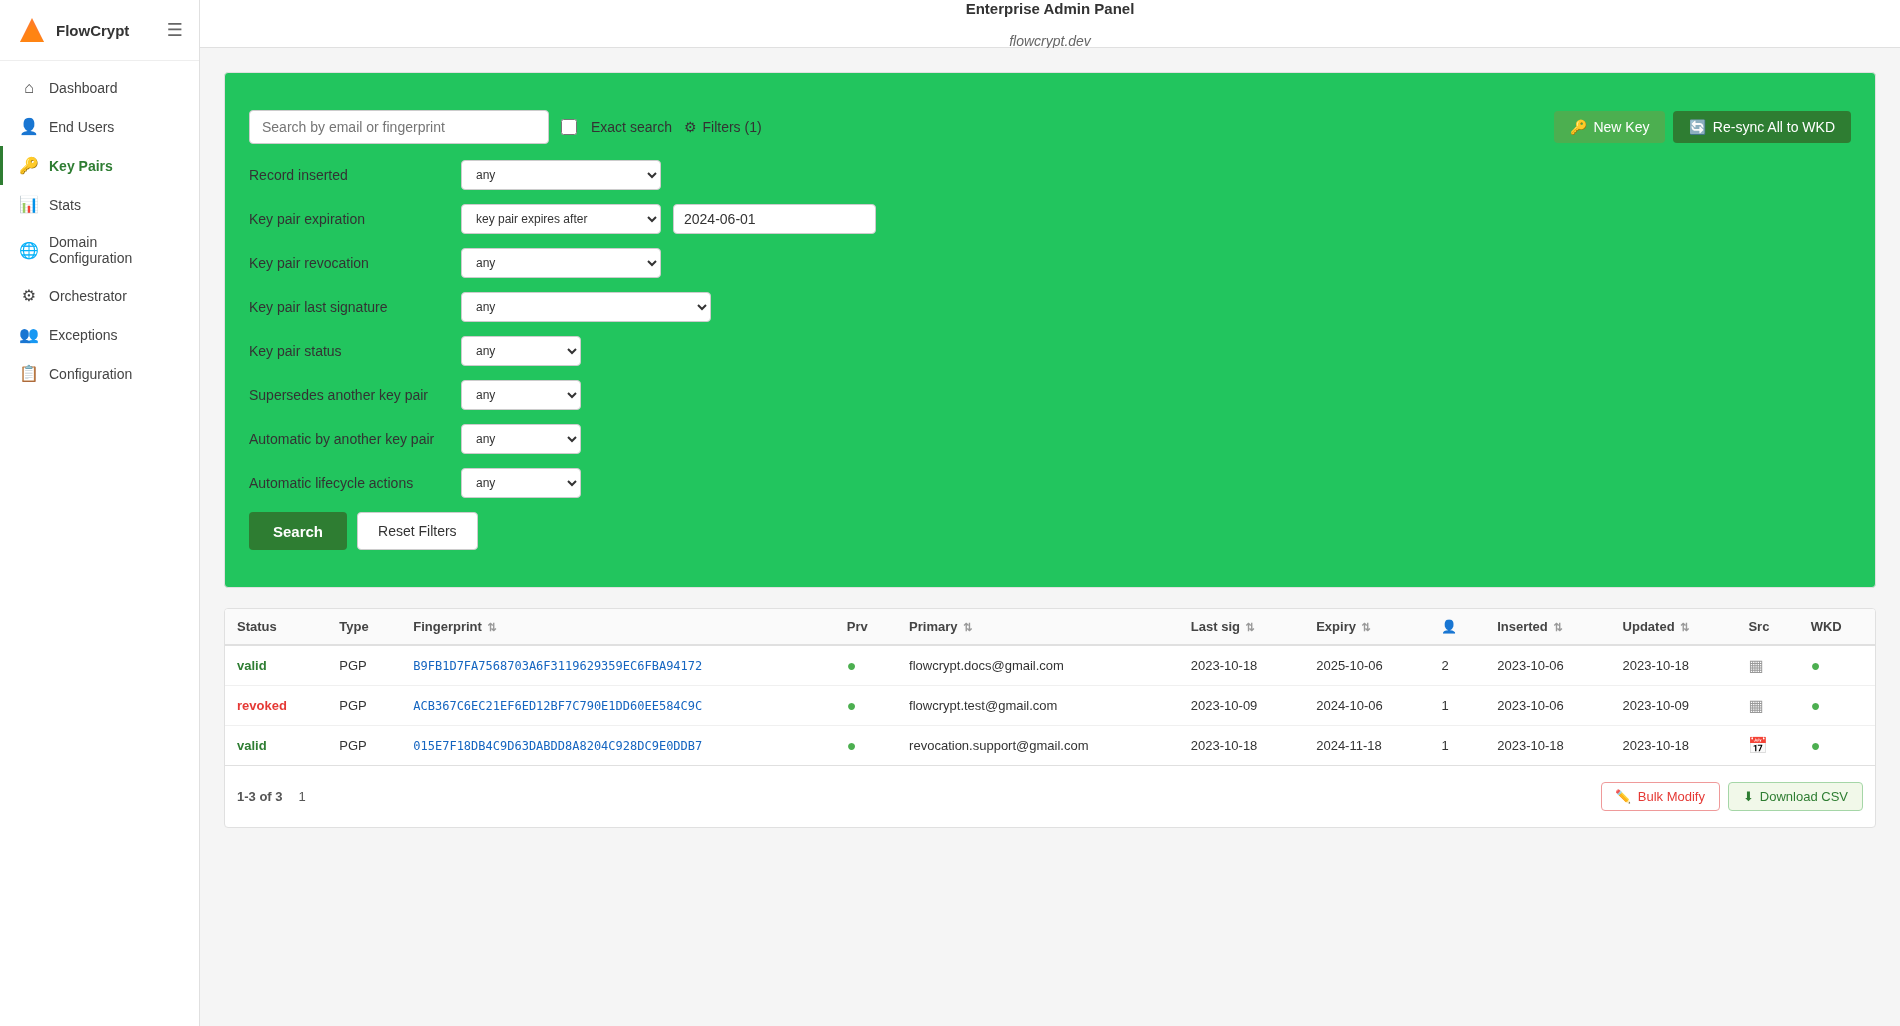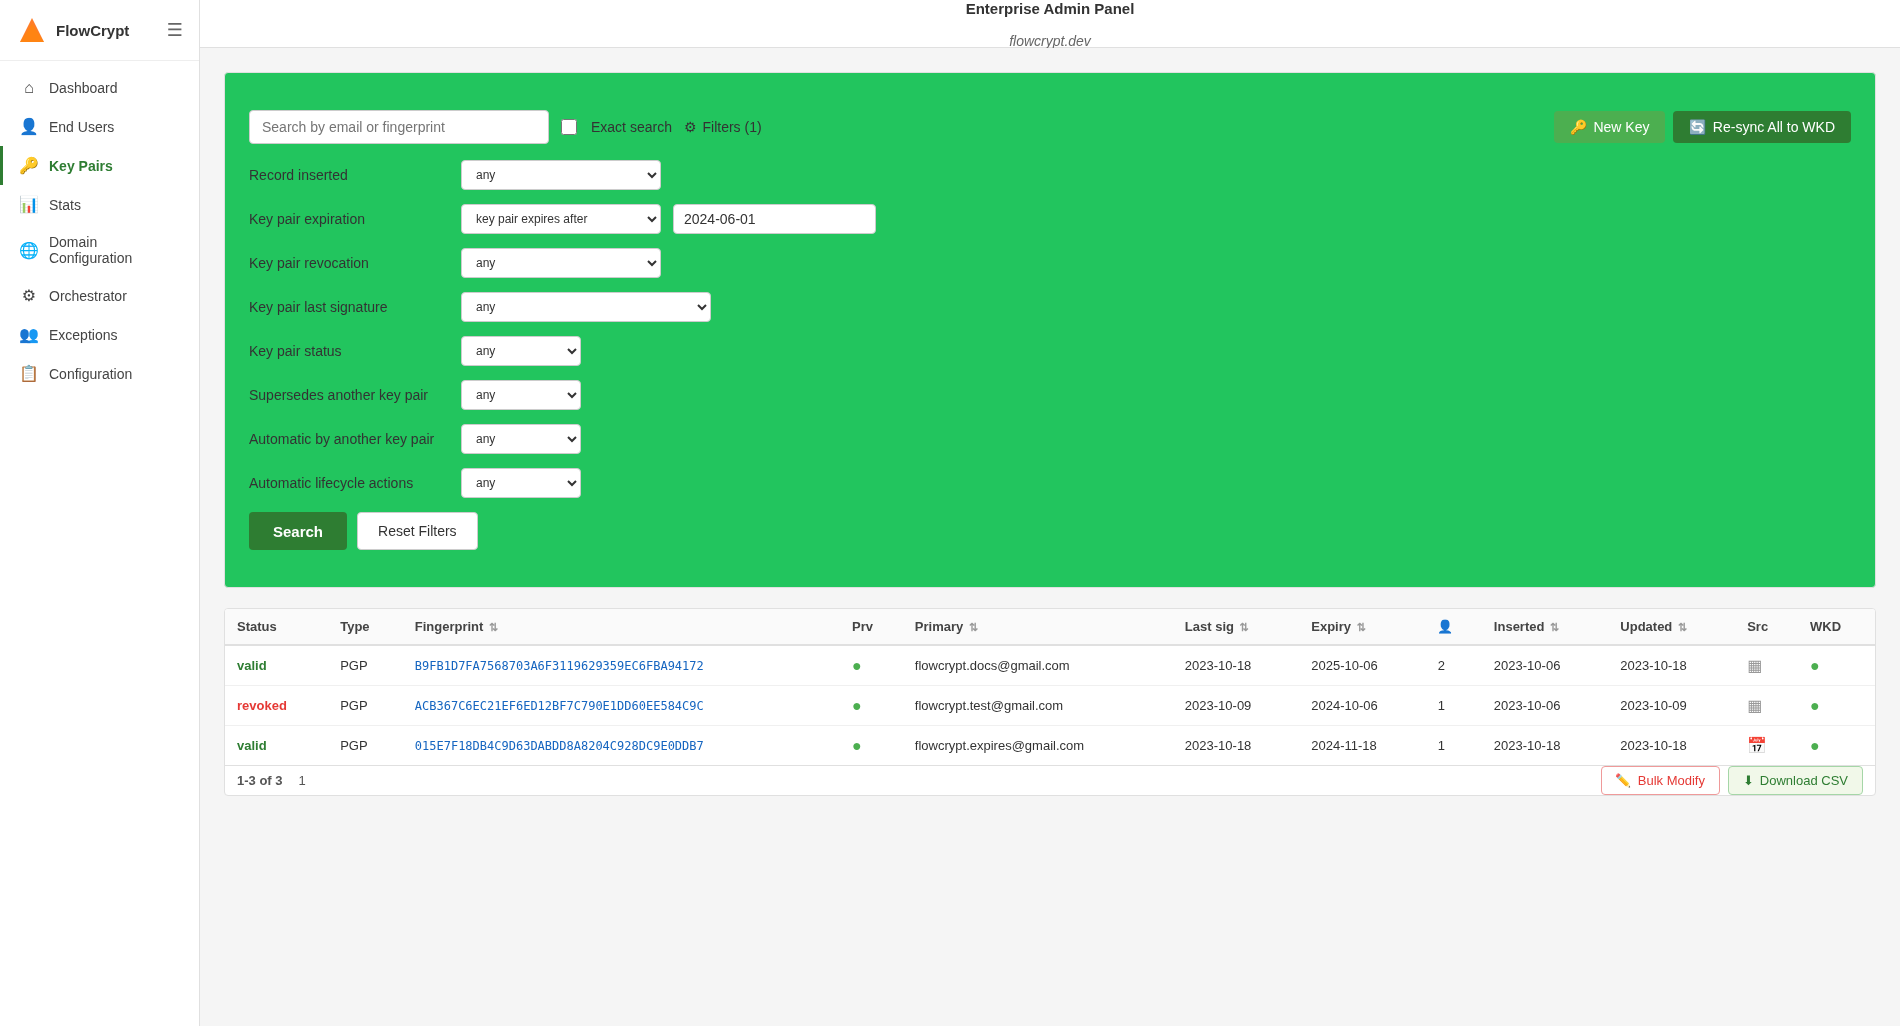--- a/index.html
+++ b/index.html
@@ -61,21 +61,21 @@
     table { width: 100%; border-collapse: collapse; }
     thead tr { border-bottom: 2px solid #e0e0e0; background: #fafafa; }
     th { padding: 10px 12px; font-size: 13px; font-weight: 600; color: #444; text-align: left; white-space: nowrap; }
     td { padding: 10px 12px; font-size: 13px; color: #333; border-bottom: 1px solid #f0f0f0; white-space: nowrap; }
     tr:last-child td { border-bottom: none; }
     .sort-icon { font-size: 11px; color: #999; margin-left: 2px; }
     .status-valid { color: #2e7d32; font-weight: 600; }
     .status-revoked { color: #e53935; font-weight: 600; }
     .fingerprint-link { color: #1565c0; text-decoration: none; font-size: 12px; font-family: monospace; }
     .dot-green { color: #4caf50; font-size: 16px; }
-    .table-footer { display: flex; align-items: center; padding: 0 12px; font-size: 13px; color: #555; border-top: 1px solid #e0e0e0; }
+    .table-footer { display: flex; align-items: center; padding: 16px 12px; font-size: 13px; color: #555; border-top: 1px solid #e0e0e0; }
     .table-footer-count { font-weight: 600; margin-right: 16px; }
     .table-footer-actions { margin-left: auto; display: flex; gap: 8px; }
     .btn-bulk-modify { border: 1px solid #ef9a9a; color: #e53935; background: #fff; border-radius: 4px; padding: 6px 14px; font-size: 13px; cursor: pointer; display: flex; align-items: center; gap: 6px; }
     .btn-download-csv { border: 1px solid #a5d6a7; color: #2e7d32; background: #f1f8e9; border-radius: 4px; padding: 6px 14px; font-size: 13px; cursor: pointer; display: flex; align-items: center; gap: 6px; }
 
     .src-icon { font-size: 16px; color: #999; }
   </style>
 </head>
 <body>
 
@@ -273,21 +273,21 @@
       <td>2023-10-06</td>
       <td>2023-10-09</td>
       <td><span class="src-icon">▦</span></td>
       <td><span class="dot-green">●</span></td>
     </tr>
               <tr>
       <td><span class="status-valid">valid</span></td>
       <td>PGP</td>
       <td><a class="fingerprint-link" href="#">015E7F18DB4C9D63DABDD8A8204C928DC9E0DDB7</a></td>
       <td><span class="dot-green">●</span></td>
-      <td>flowcrypt.expires@gmail.com</td>
+      <td>revocation.support@gmail.com</td>
       <td>2023-10-18</td>
       <td>2024-11-18</td>
       <td>1</td>
       <td>2023-10-18</td>
       <td>2023-10-18</td>
       <td><span class="src-icon">📅</span></td>
       <td><span class="dot-green">●</span></td>
     </tr>
             </tbody>
         </table>

